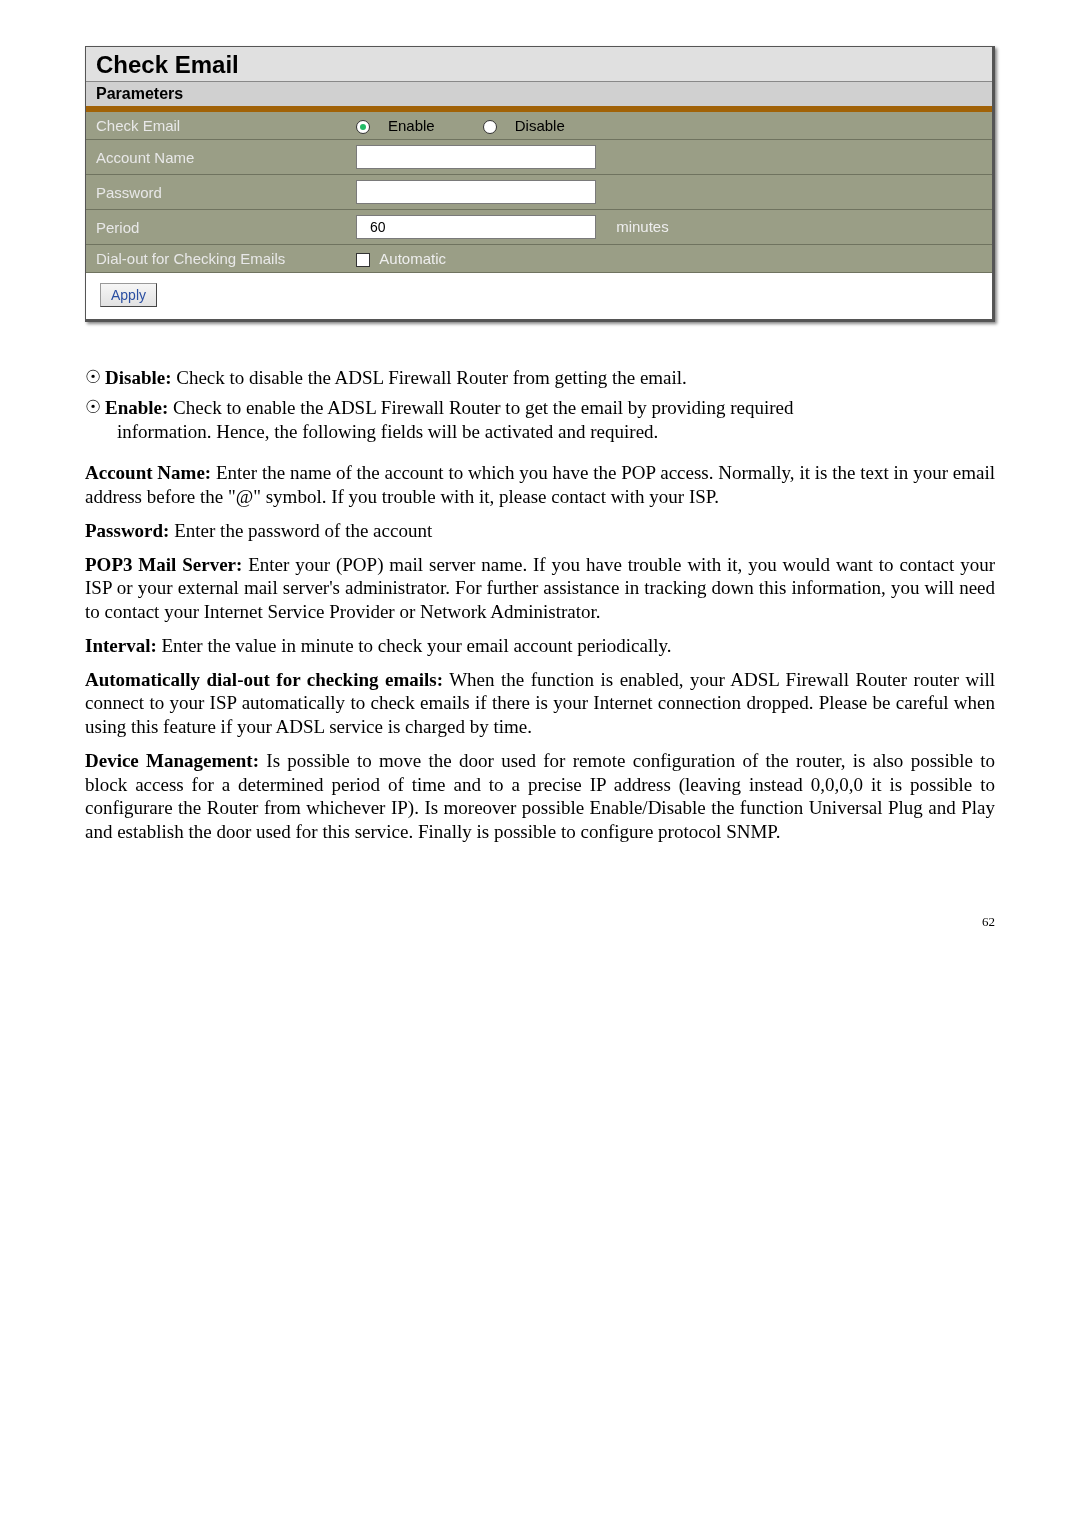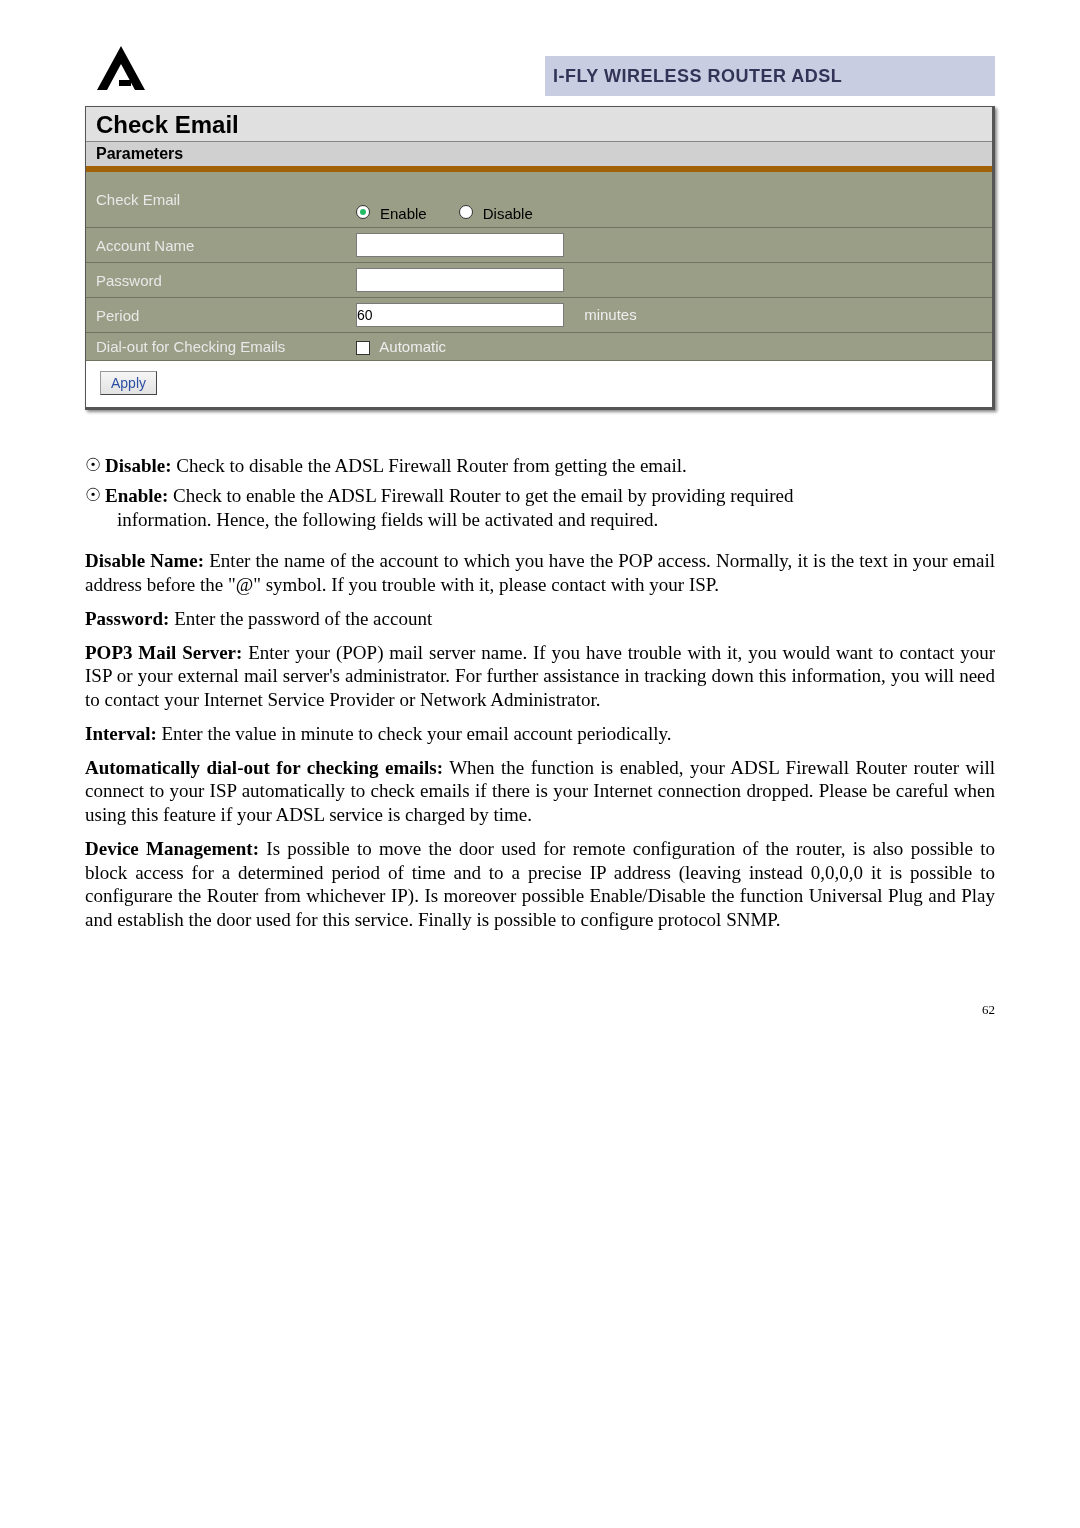--- a/index.html
+++ b/index.html
@@ -77,29 +77,29 @@
     color: #e8e8e8;
     padding: 5px 10px;
     border-bottom: 1px solid #6f735f;
     vertical-align: middle;
     font-family: Verdana, Arial, sans-serif;
     font-size: 15px;
   }
   .config-table td.label-cell { width: 260px; }
   .config-table td.input-cell { color: #000; }
   .text-input {
-    width: 208px;
+    width: 240px;
     height: 24px;
     border: 1px solid #7a7a7a;
     background: #fff;
     font-family: Verdana, Arial, sans-serif;
     font-size: 14px;
-    padding: 1px 0;
-  }
-  .radio-line { display: flex; align-items: flex-start; gap: 10px; margin-top: 28px; }
+    padding: 1px 13px;
+  }
+  .radio-line { display: flex; align-items: flex-end; gap: 18px; }
   .radio-dot {
     width: 14px; height: 14px; border-radius: 50%;
     border: 1px solid #333; background: #fff;
     display: inline-flex; align-items: center; justify-content: center;
   }
   .radio-dot .inner { width: 6px; height: 6px; border-radius: 50%; background: #2b6; }
   .checkbox {
     width: 14px; height: 14px; border: 1px solid #333; background: #fff;
     display: inline-block; vertical-align: middle; margin-right: 6px;
   }
@@ -143,32 +143,20 @@
     font-size: 13px;
     margin-top: 70px;
   }
   b { font-weight: bold; }
 </style>
 </head>
 <body>
 
 <div class="page">
 
-  <div class="header-row">
-    <div class="logo">
-      <svg viewBox="0 0 56 56">
-        <path d="M4 50 L28 6 L52 50 L42 50 L28 24 L14 50 Z" fill="#000"></path>
-        <rect x="26" y="40" width="12" height="6" fill="#000"></rect>
-      </svg>
-    </div>
-    <div class="header-spacer"></div>
-    <div class="header-band">
-      <span class="header-title">I-FLY WIRELESS ROUTER ADSL</span>
-    </div>
-  </div>
 
   <div class="config-panel">
     <div class="panel-title">Check Email</div>
     <div class="panel-sub">Parameters</div>
     <table class="config-table">
       <tbody>
           <tr>
         <td class="label-cell">Check Email</td>
         <td class="input-cell">
           <div class="radio-line">
@@ -226,21 +214,21 @@
 
     <div class="bullet-line">
       <div class="bullet-sym">☉</div>
       <div class="bullet-content">
         <b>Enable:</b><span> Check to enable the ADSL Firewall Router to get the email by providing required </span><br>
         <span class="indent-after">information. Hence, the following fields will be activated and required.</span>
       </div>
     </div>
 
     <p style="margin-top:18px;">
-      <b>Disable Name:</b><span> Enter the name of the account to which you have the POP access. Normally, it is the text in your email address before the "@" symbol. If you trouble with it, please contact with your ISP.</span>
+      <b>Account Name:</b><span> Enter the name of the account to which you have the POP access. Normally, it is the text in your email address before the "@" symbol. If you trouble with it, please contact with your ISP.</span>
     </p>
 
     <p>
       <b>Password:</b><span> Enter the password of the account</span>
     </p>
 
     <p>
       <b>POP3 Mail Server:</b><span> Enter your (POP) mail server name.  If you have trouble with it, you would want to contact your ISP or your external mail server's administrator. For further assistance in tracking down this information, you will need to contact your Internet Service Provider or Network Administrator.</span>
     </p>
 

